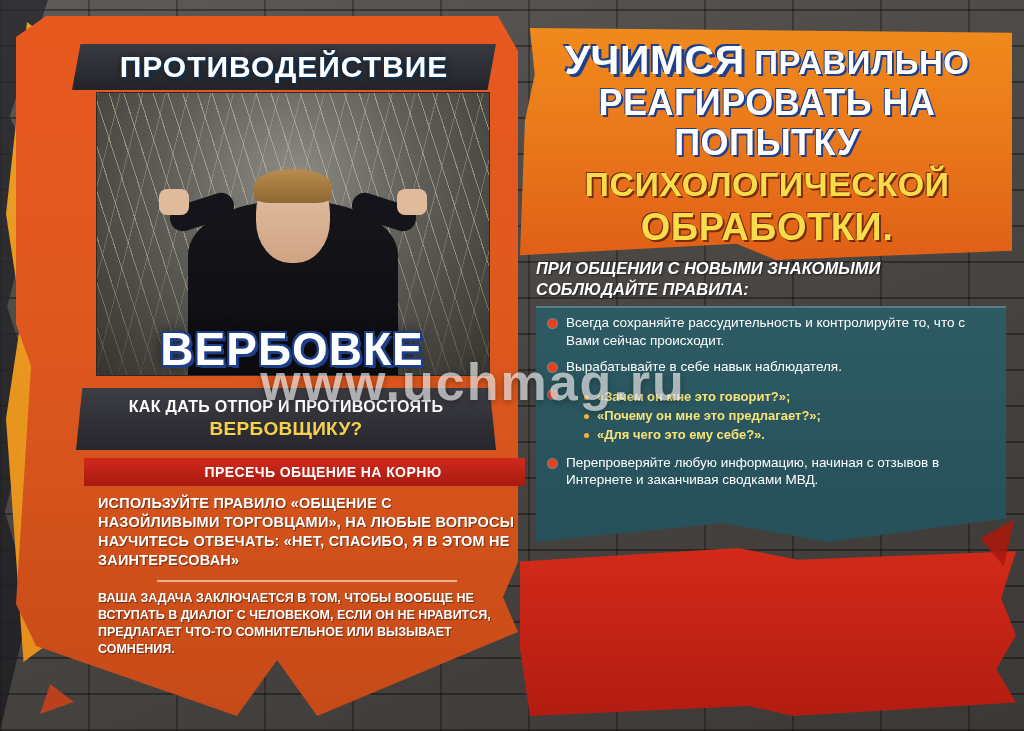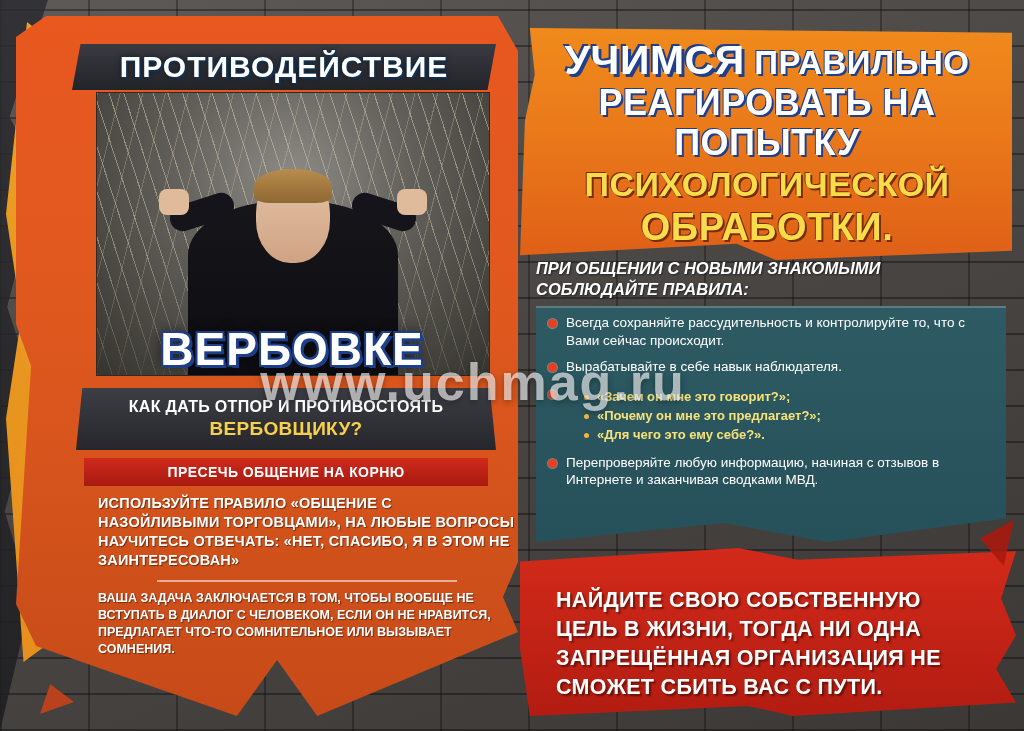--- a/index.html
+++ b/index.html
@@ -115,21 +115,21 @@
     display:flex;flex-direction:column;align-items:center;justify-content:center;
     gap:2px;
   }
   .sub-bar .l1{font-size:16px;font-weight:bold;color:#fff;letter-spacing:.3px;}
   .sub-bar .l2{font-size:19px;font-weight:bold;color:#f7d14b;letter-spacing:.3px;}
 
   
   .red-strip{
     position:absolute;left:84px;top:458px;width:404px;height:28px;
     background:linear-gradient(180deg,#cf2a1c,#a81a10);
-    display:flex;align-items:center;justify-content:center;
+    display:flex;align-items:center;justify-content:center;padding-left:37px;
   }
   .red-strip span{font-size:14px;font-weight:bold;color:#fff;letter-spacing:.4px;}
 
   
   .body-block{
     position:absolute;left:78px;top:494px;width:418px;
     text-align:left;color:#fff;margin-left:20px;
   }
   .body-block .p1{
     font-size:14.5px;font-weight:bold;line-height:19px;letter-spacing:.2px;
@@ -308,16 +308,15 @@
     </div>
 
     <div class="rule">
       <div class="bullet"></div>
       <div class="txt">Перепроверяйте любую информацию, начиная с отзывов в Интернете и заканчивая сводками МВД.</div>
     </div>
   </div>
 
   <div class="red-bottom"></div>
   <div class="shard s3"></div>
-  <div class="red-bottom-text">НАЙДИТЕ СВОЮ СОБСТВЕННУЮ ЦЕЛЬ В ЖИЗНИ, ТОГДА НИ ОДНА ЗАПРЕЩЁННАЯ ОРГАНИЗАЦИЯ НЕ СМОЖЕТ СБИТЬ ВАС С ПУТИ.</div>
 
   <div class="watermark">www.uchmag.ru</div>
 </div>
 
 </body></html>

